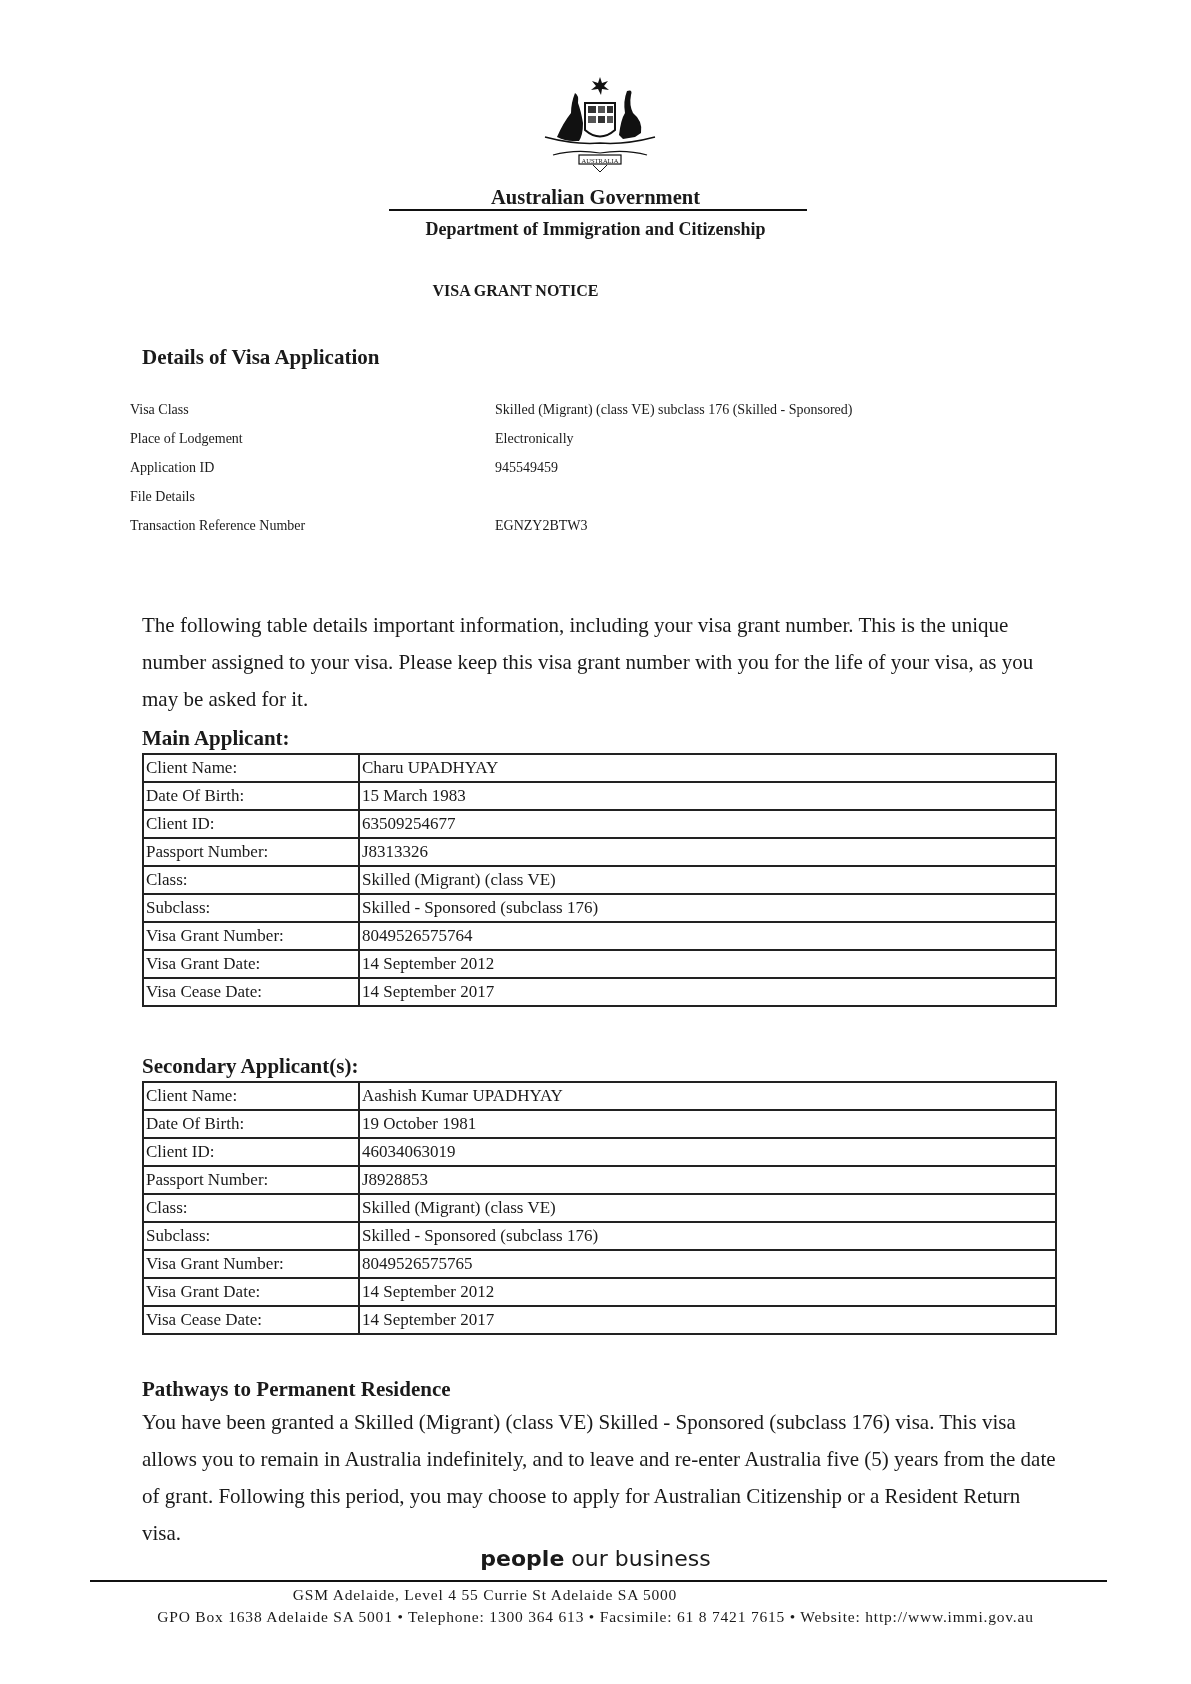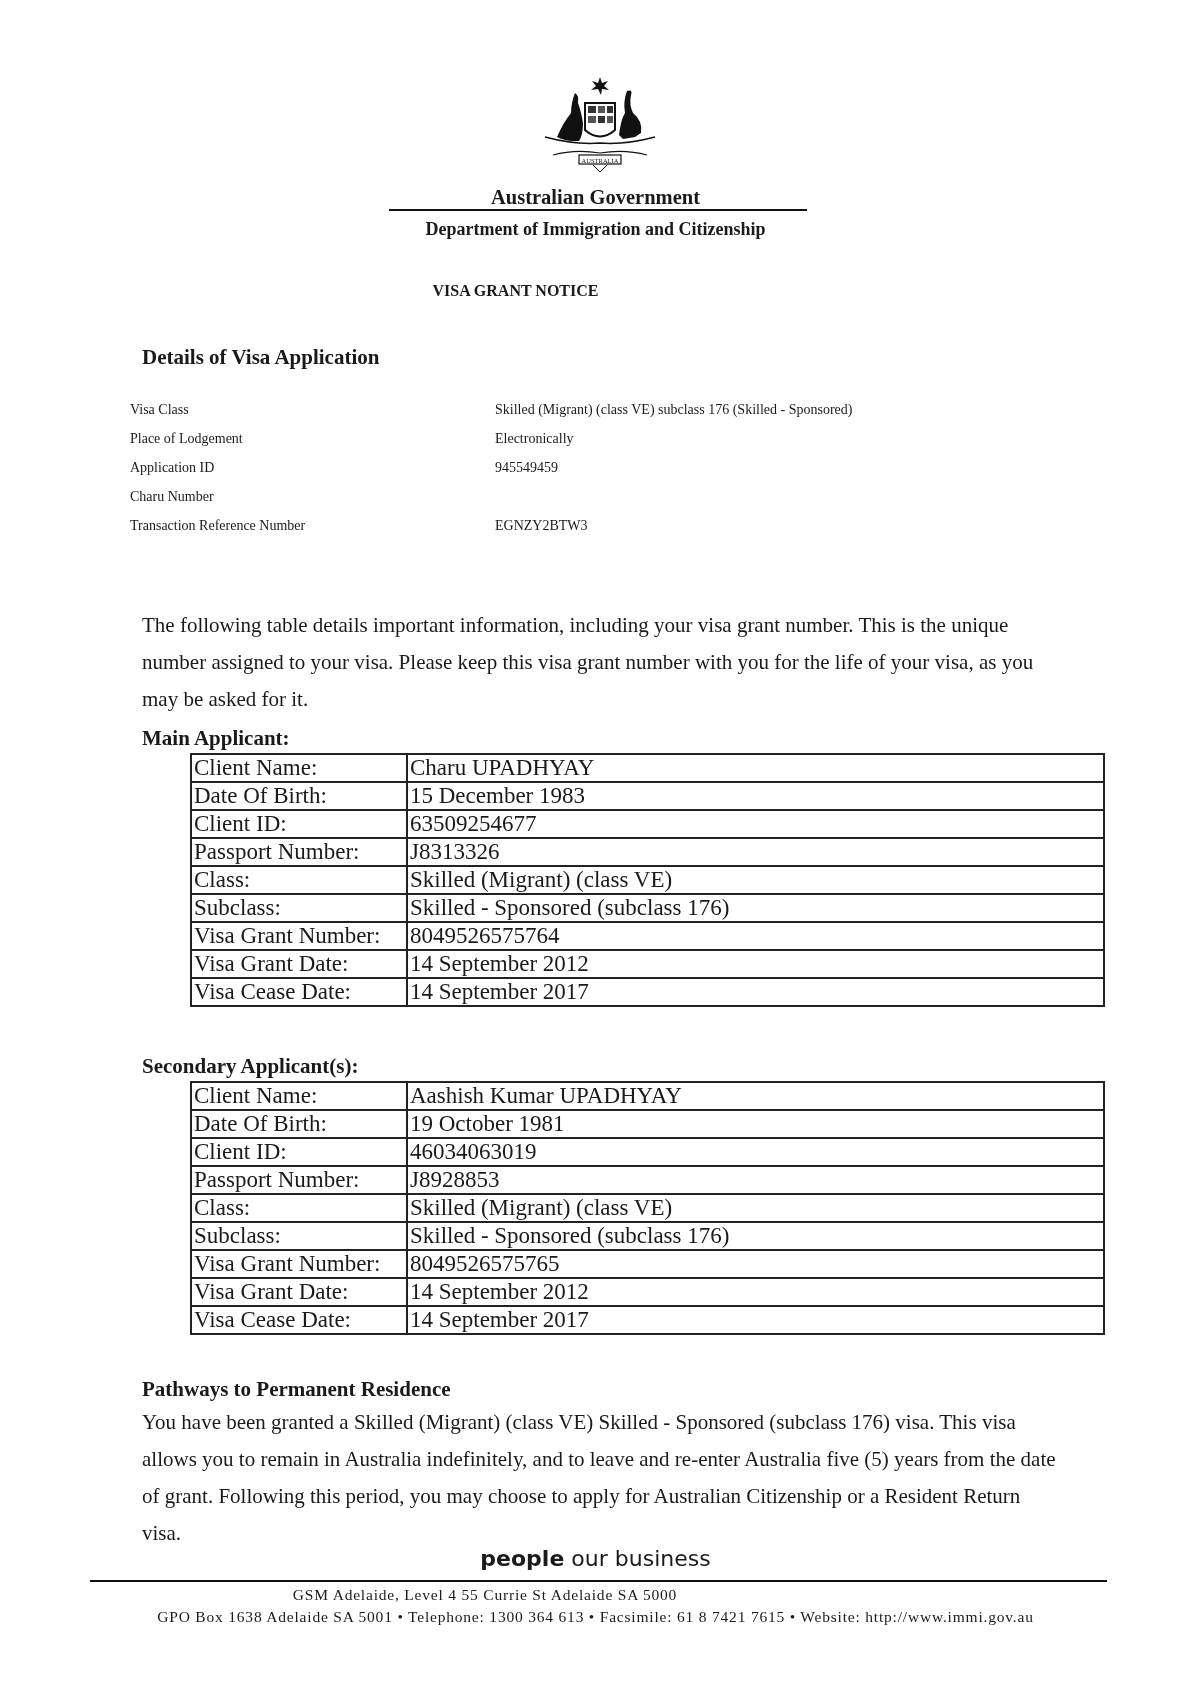--- a/index.html
+++ b/index.html
@@ -13,21 +13,21 @@
             font-weight: bold; font-size: 18px; }
     .doc-title { position: absolute; left: 0; width: 1031px; top: 282px; text-align: center;
                  font-weight: bold; font-size: 16px; }
     .section-head { position: absolute; left: 142px; font-weight: bold; font-size: 21px; }
     .kv { position: absolute; left: 130px; font-size: 14px; line-height: 29px; margin-top: 23px; }
     .kv .row { display: flex; }
     .kv .k { width: 365px; }
     .kv .v { width: 520px; }
     .para { position: absolute; left: 142px; width: 920px; font-size: 21px; line-height: 37px; }
     table.app { position: absolute; left: 142px; width: 915px; border-collapse: collapse;
-                font-size: 23px; margin-left: 48px; }
+                font-size: 17px; }
     table.app td { border: 2px solid #222; padding: 0 2px; height: 26px; line-height: 26px;
                    vertical-align: middle; }
     table.app td.k { width: 210px; }
     .tagline { position: absolute; left: 0; width: 1191px; top: 1546px; text-align: center;
                font-family: "DejaVu Sans", sans-serif; font-size: 22px; }
     .tagline b { font-weight: bold; }
     .foot-rule { position: absolute; left: 90px; top: 1580px; width: 1017px; height: 2px; background: #111; }
     .foot1 { position: absolute; left: 0; width: 970px; top: 1586px; text-align: center;
              font-size: 15.5px; letter-spacing: 0.8px; }
     .foot2 { position: absolute; left: 0; width: 1191px; top: 1608px; text-align: center;
@@ -74,40 +74,40 @@
   </div>
   <div class="row">
     <div class="k">Place of Lodgement</div>
     <div class="v">Electronically</div>
   </div>
   <div class="row">
     <div class="k">Application ID</div>
     <div class="v">945549459</div>
   </div>
   <div class="row">
-    <div class="k">Charu Number</div>
+    <div class="k">File Details</div>
   </div>
   <div class="row">
     <div class="k">Transaction Reference Number</div>
     <div class="v">EGNZY2BTW3</div>
   </div>
 </div>
 
 <div class="para" style="top:607px;">The following table details important information, including your visa grant number. This is the unique number assigned to your visa. Please keep this visa grant number with you for the life of your visa, as you may be asked for it.</div>
 
 <div class="section-head" style="top:726px;">Main Applicant:</div>
 <table class="app" style="top:753px;">
   <tbody>
       <tr>
         <td class="k">Client Name:</td>
         <td>Charu UPADHYAY</td>
       </tr>
   <tr>
         <td class="k">Date Of Birth:</td>
-        <td>15 December 1983</td>
+        <td>15 March 1983</td>
       </tr>
   <tr>
         <td class="k">Client ID:</td>
         <td>63509254677</td>
       </tr>
   <tr>
         <td class="k">Passport Number:</td>
         <td>J8313326</td>
       </tr>
   <tr>

